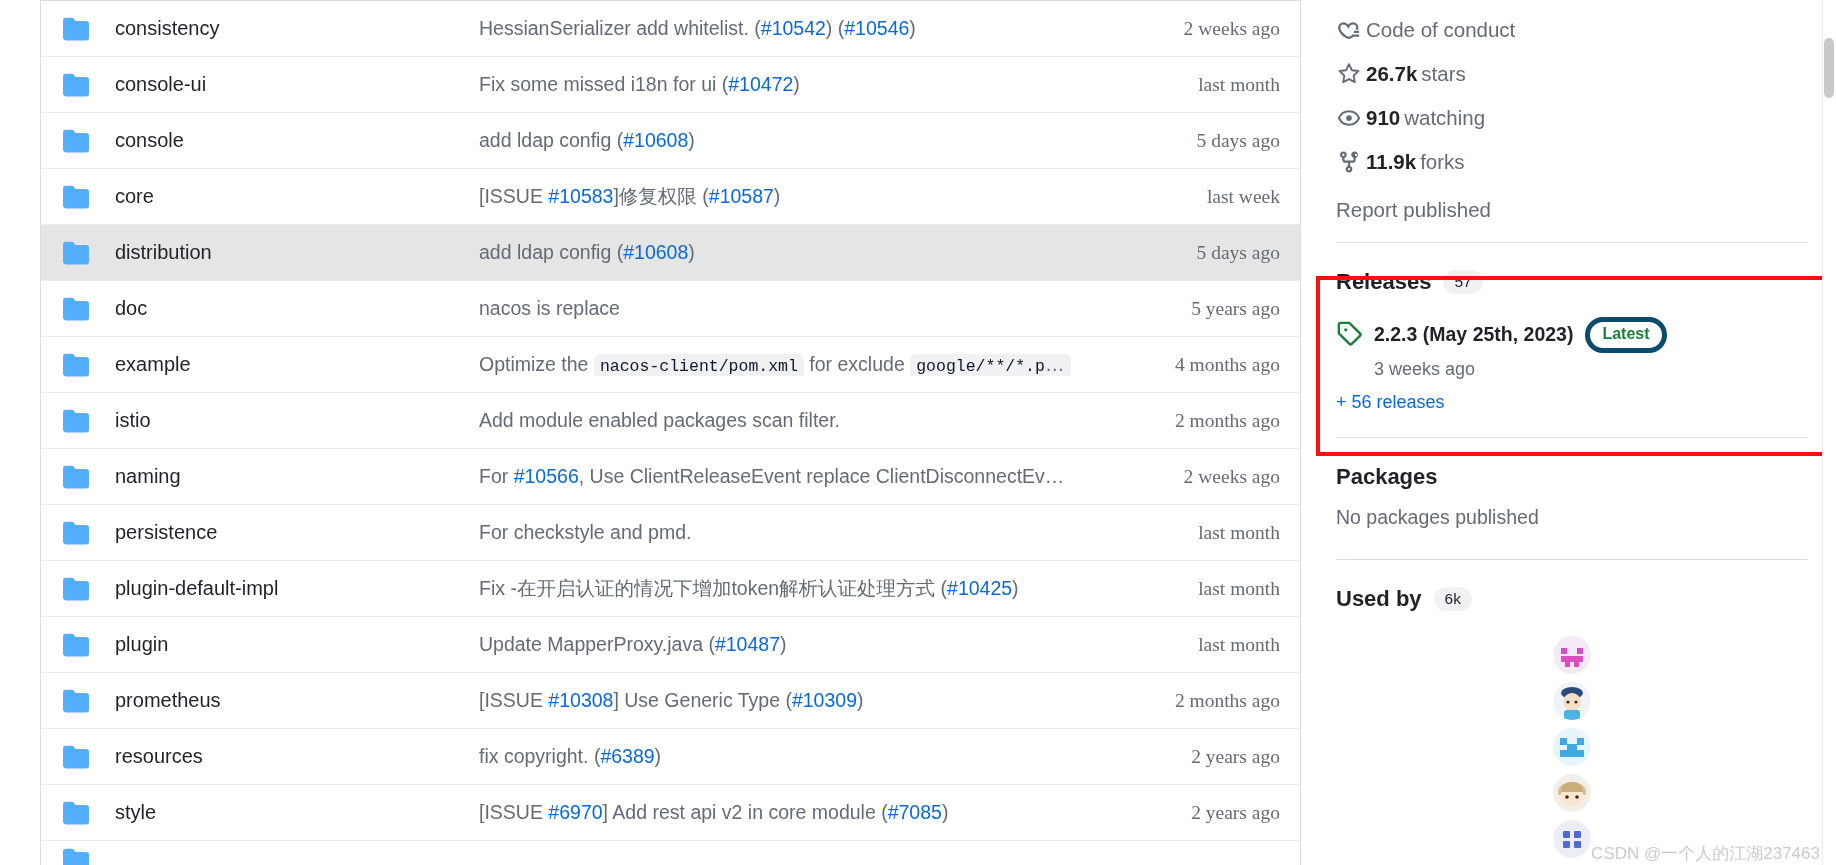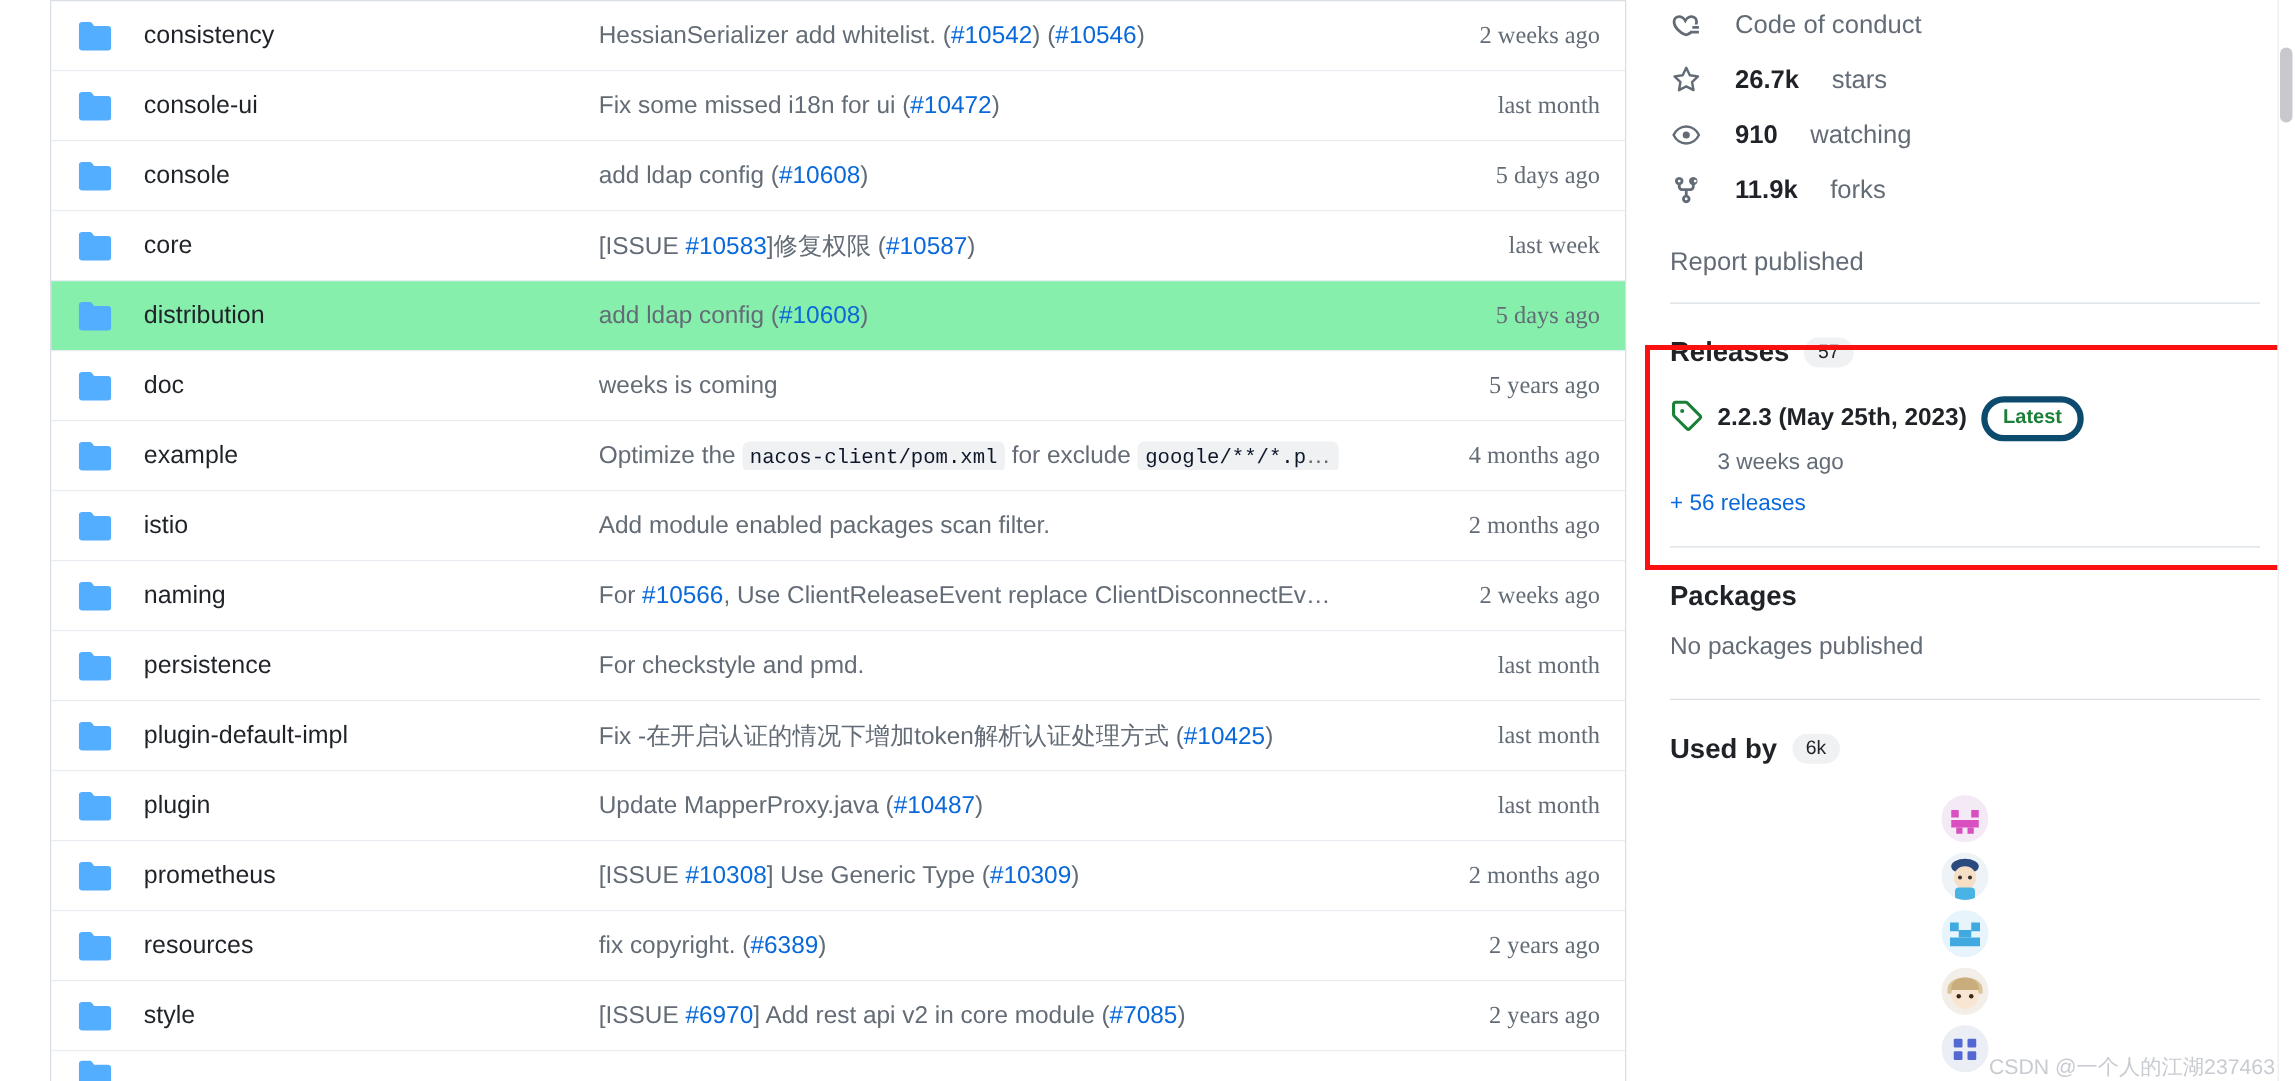--- a/index.html
+++ b/index.html
@@ -25,21 +25,21 @@
     width: 1261px;
   }
   .row {
     display: flex;
     align-items: center;
     height: 56px;
     border-top: 1px solid #eaeef2;
     padding: 0 20px 0 22px;
     font-size: 20px;
   }
-  .row.alt { background: #86efac; }
+  .row.alt { background: #e5e5e5; }
   .row:first-child { border-top: 1px solid #d8dee4; }
   .row.partial { height: 28px; overflow: hidden; align-items: flex-start; padding-top: 6px; }
 
   .cell-icon { width: 52px; flex: 0 0 52px; display: flex; align-items: center; }
   .folder-ico { display: block; }
   .cell-name {
     flex: 0 0 364px;
     width: 364px;
     color: #1f2328;
     font-size: 20px;
@@ -78,22 +78,22 @@
 
   
   .sidebar {
     width: 536px;
     padding: 0 28px 0 36px;
     position: relative;
   }
   .side-list { padding-top: 8px; }
   .side-item {
     display: flex;
-    align-items: flex-start;
-    gap: 26px;
+    align-items: center;
+    gap: 4px;
     height: 44px;
     font-size: 20.5px;
     color: #636c76;
   }
   .side-item .ico { width: 26px; flex: 0 0 26px; display: flex; justify-content: center; }
   .side-item b { color: #1f2328; font-weight: 600; }
   .side-item .lbl { color: #636c76; }
   .side-item.link .lbl { color: #636c76; }
 
   .report { font-size: 20.5px; color: #636c76; padding: 14px 0 0 0; }
@@ -235,21 +235,21 @@
           <span class="cell-msg">add ldap config (<a>#10608</a>)</span>
           <span class="cell-time">5 days ago</span>
         </div>
         <div class="row">
           <span class="cell-icon">
             <svg class="folder-ico" width="26" height="26" viewBox="0 0 16 16" fill="#54aeff" aria-hidden="true">
               <path d="M1.75 1A1.75 1.75 0 0 0 0 2.75v10.5C0 14.216.784 15 1.75 15h12.5A1.75 1.75 0 0 0 16 13.25v-8.5A1.75 1.75 0 0 0 14.25 3h-6.5a.25.25 0 0 1-.2-.1l-.9-1.2C6.318 1.26 5.89 1 5.45 1Z"></path>
             </svg>
           </span>
           <span class="cell-name">doc</span>
-          <span class="cell-msg">weeks is coming</span>
+          <span class="cell-msg">nacos is replace</span>
           <span class="cell-time">5 years ago</span>
         </div>
         <div class="row">
           <span class="cell-icon">
             <svg class="folder-ico" width="26" height="26" viewBox="0 0 16 16" fill="#54aeff" aria-hidden="true">
               <path d="M1.75 1A1.75 1.75 0 0 0 0 2.75v10.5C0 14.216.784 15 1.75 15h12.5A1.75 1.75 0 0 0 16 13.25v-8.5A1.75 1.75 0 0 0 14.25 3h-6.5a.25.25 0 0 1-.2-.1l-.9-1.2C6.318 1.26 5.89 1 5.45 1Z"></path>
             </svg>
           </span>
           <span class="cell-name">example</span>
           <span class="cell-msg">Optimize the <code>nacos-client/pom.xml</code> for exclude <code>google/**/*.pr…</code></span>

